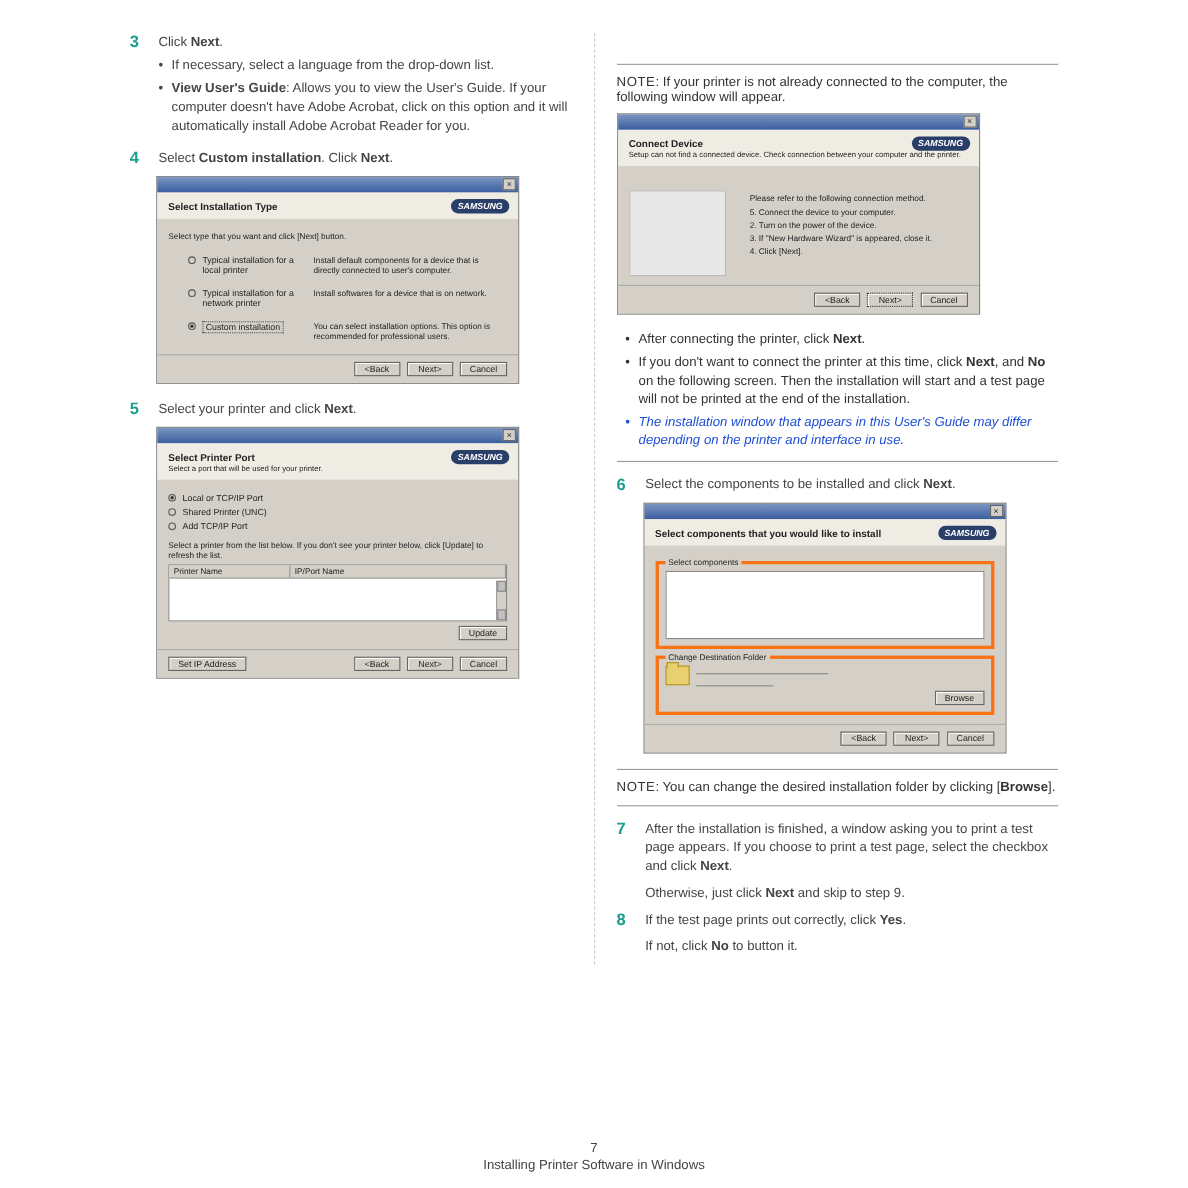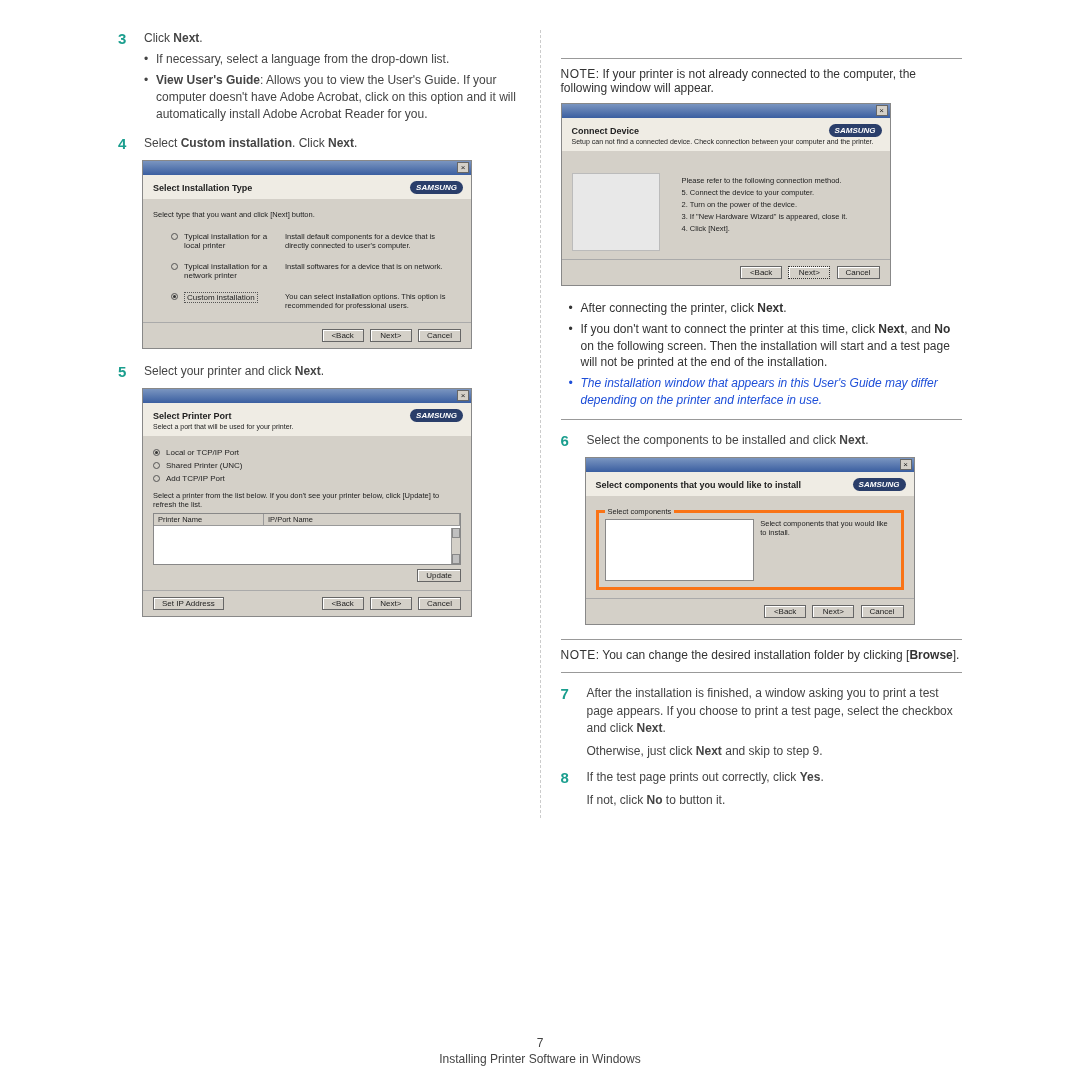--- a/index.html
+++ b/index.html
@@ -234,22 +234,32 @@
         </div>
       <div class="dlg-head">
         <div class="ttl">Select components that you would like to install</div>
         <div class="logo">SAMSUNG</div>
       </div>
       <div class="dlg-body">
         <div class="fs">
           <div class="leg">Select components</div>
           <div style="display:flex;gap:6px;">
             <div class="whitebox" style="flex:1.1;"></div>
-            <div style="flex:1;font-size:7.5px;">Select components that you would like to install.</div>
-          </div>
+          </div>
+        </div>
+        <div class="fs">
+          <div class="leg">Change Destination Folder</div>
+          <div style="display:flex;align-items:center;">
+            <span class="foldericon"></span>
+            <span>
+              <span class="pathbar" style="width:120px;"></span><br>
+              <span class="pathbar" style="width:70px;margin-top:3px;"></span>
+            </span>
+          </div>
+          <div style="text-align:right;margin-top:4px;"><span class="btn">Browse</span></div>
         </div>
       </div>
       <div class="dlg-foot">
         <span class="btn">&lt;Back</span>
         <span class="btn">Next&gt;</span>
         <span class="btn">Cancel</span>
       </div>
     </div>
 
     <hr class="hr">

